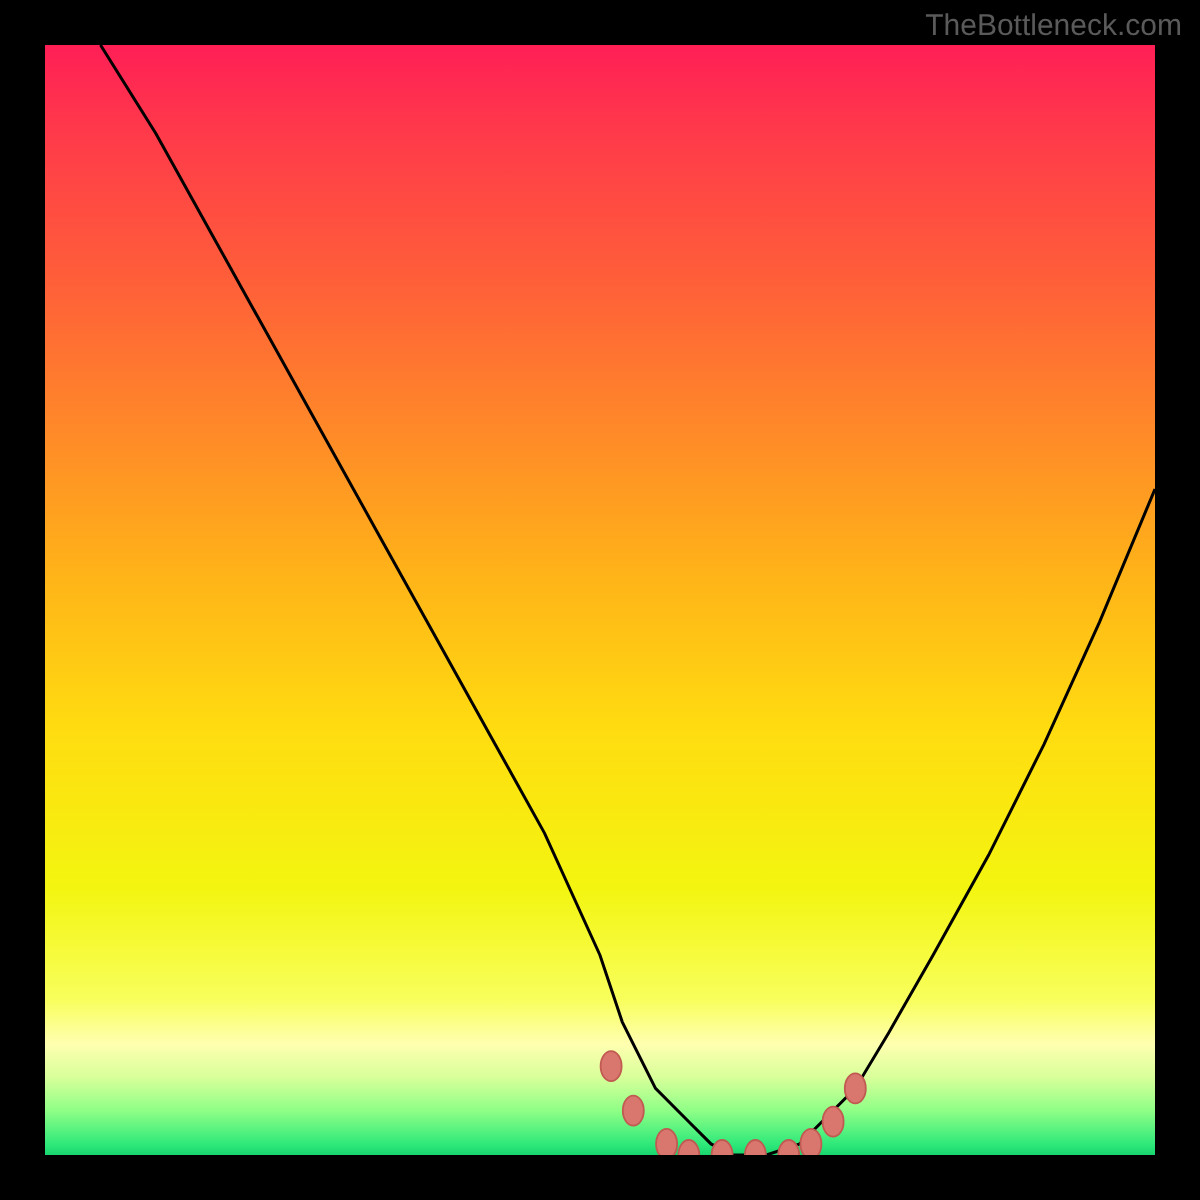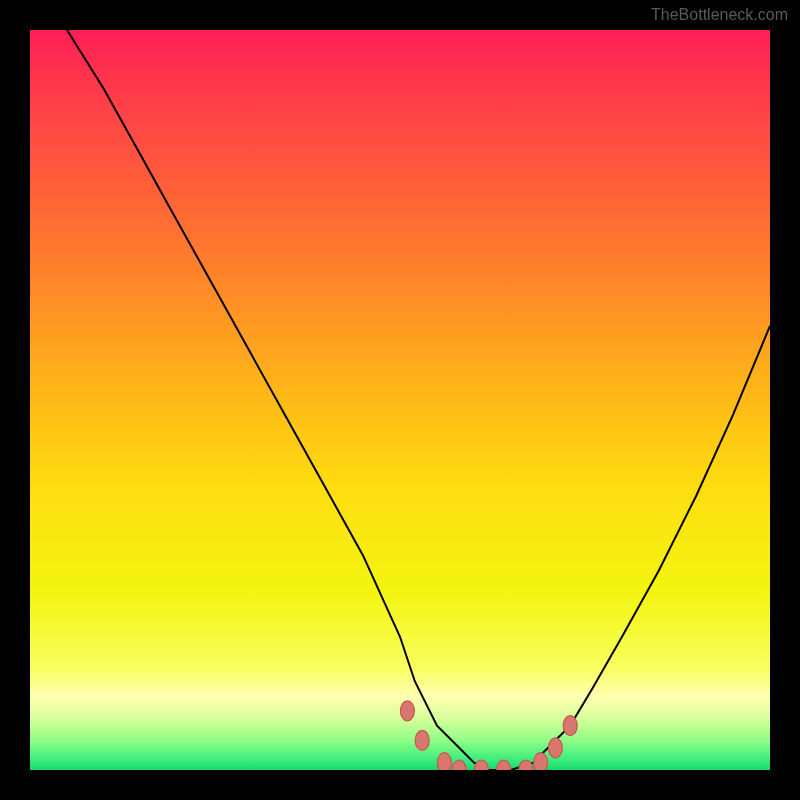--- a/index.html
+++ b/index.html
@@ -15,21 +15,21 @@
     position: relative;
     width: 800px;
     height: 800px;
     background: #000;
   }
   .watermark {
     position: absolute;
     top: 6px;
     right: 12px;
     color: #5a5a5a;
-    font-size: 16px;
+    font-size: 20px;
     font-weight: 500;
     z-index: 10;
     margin-left: 27px;
   }
   .plot {
     position: absolute;
     left: 30px;
     top: 30px;
     width: 740px;
     height: 740px;

